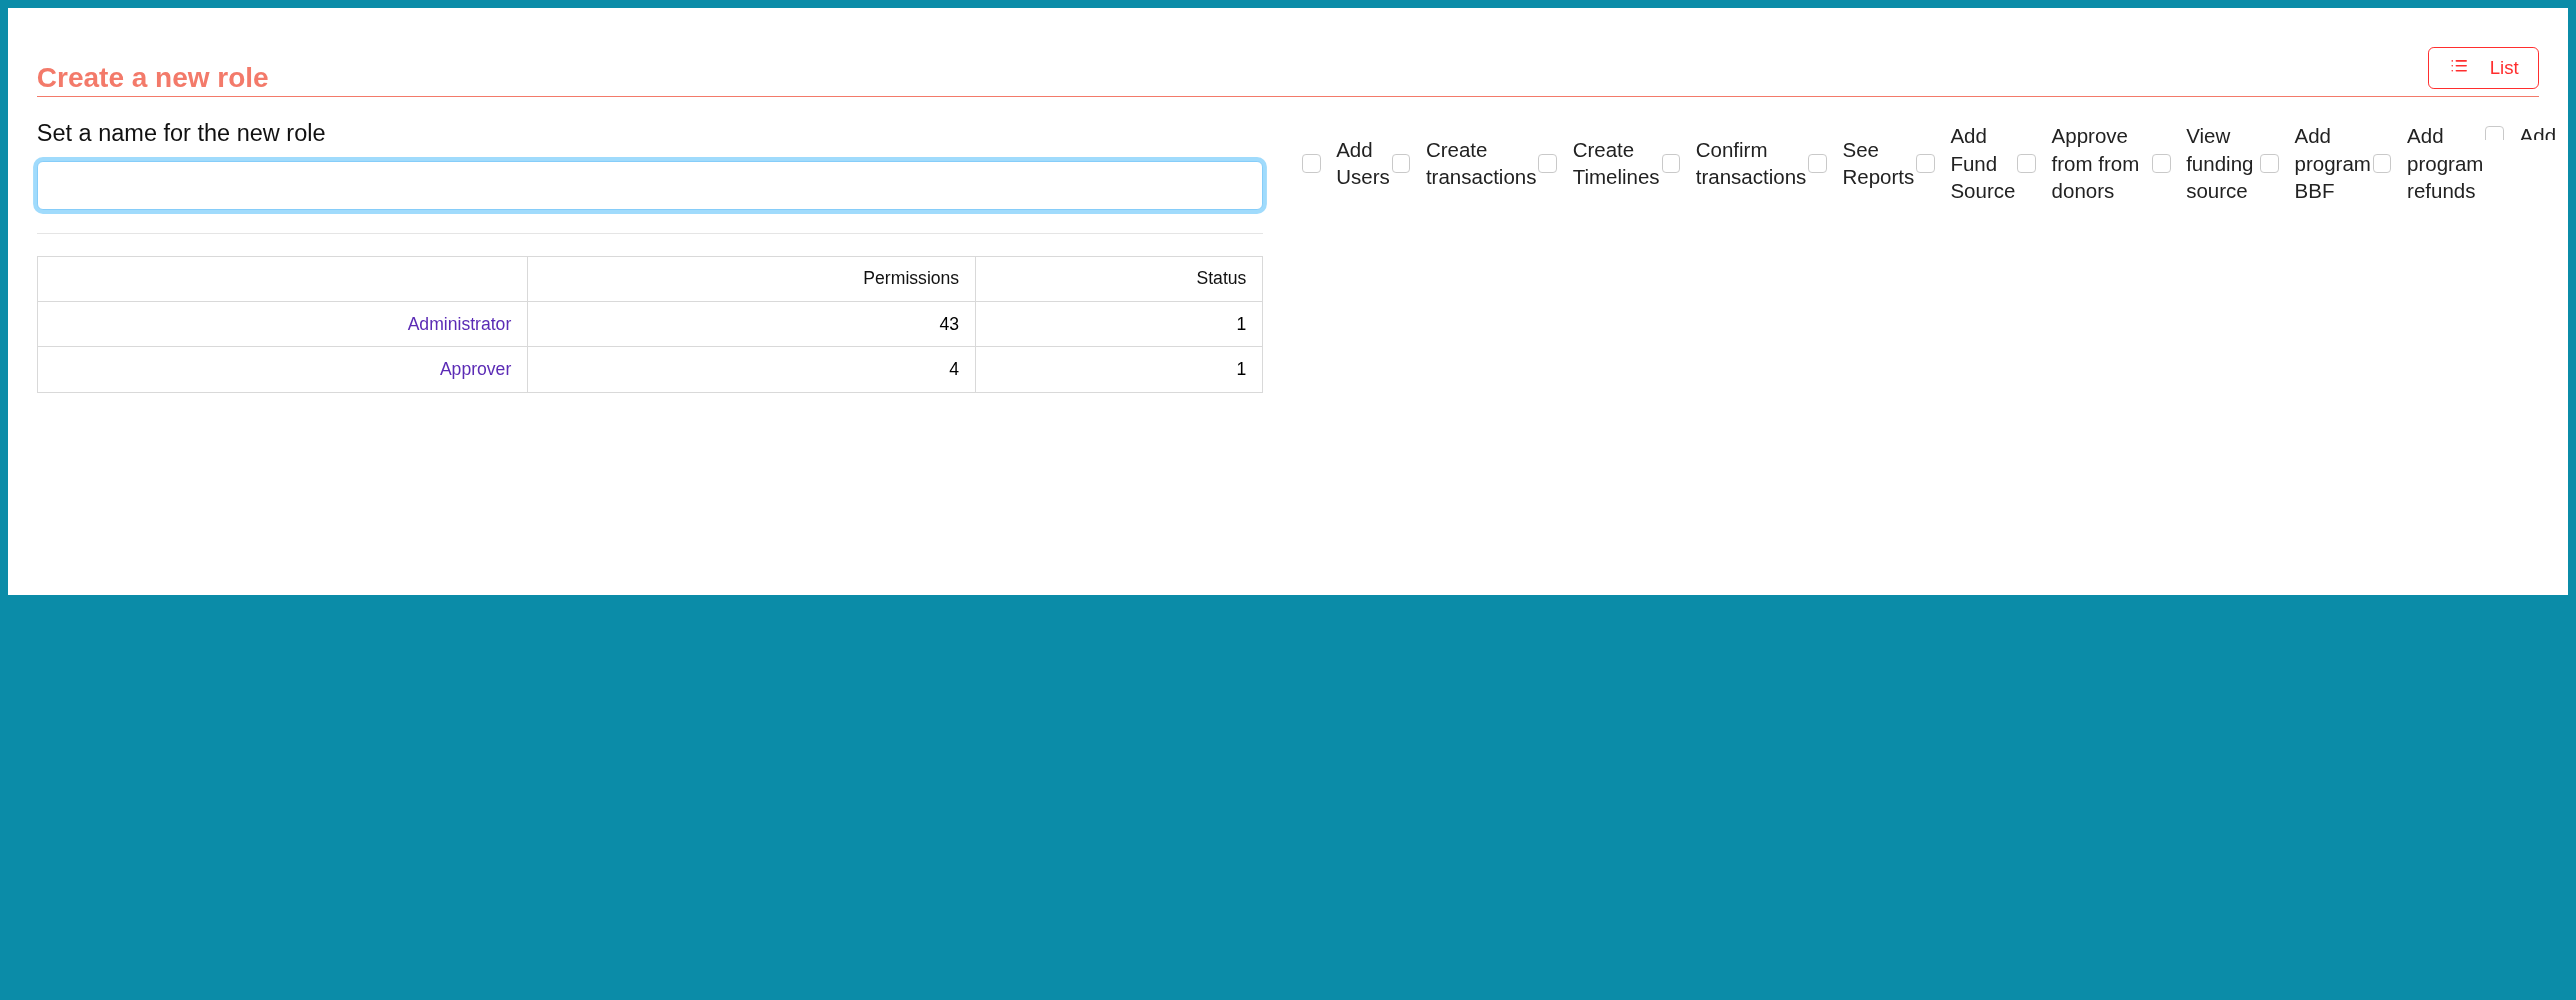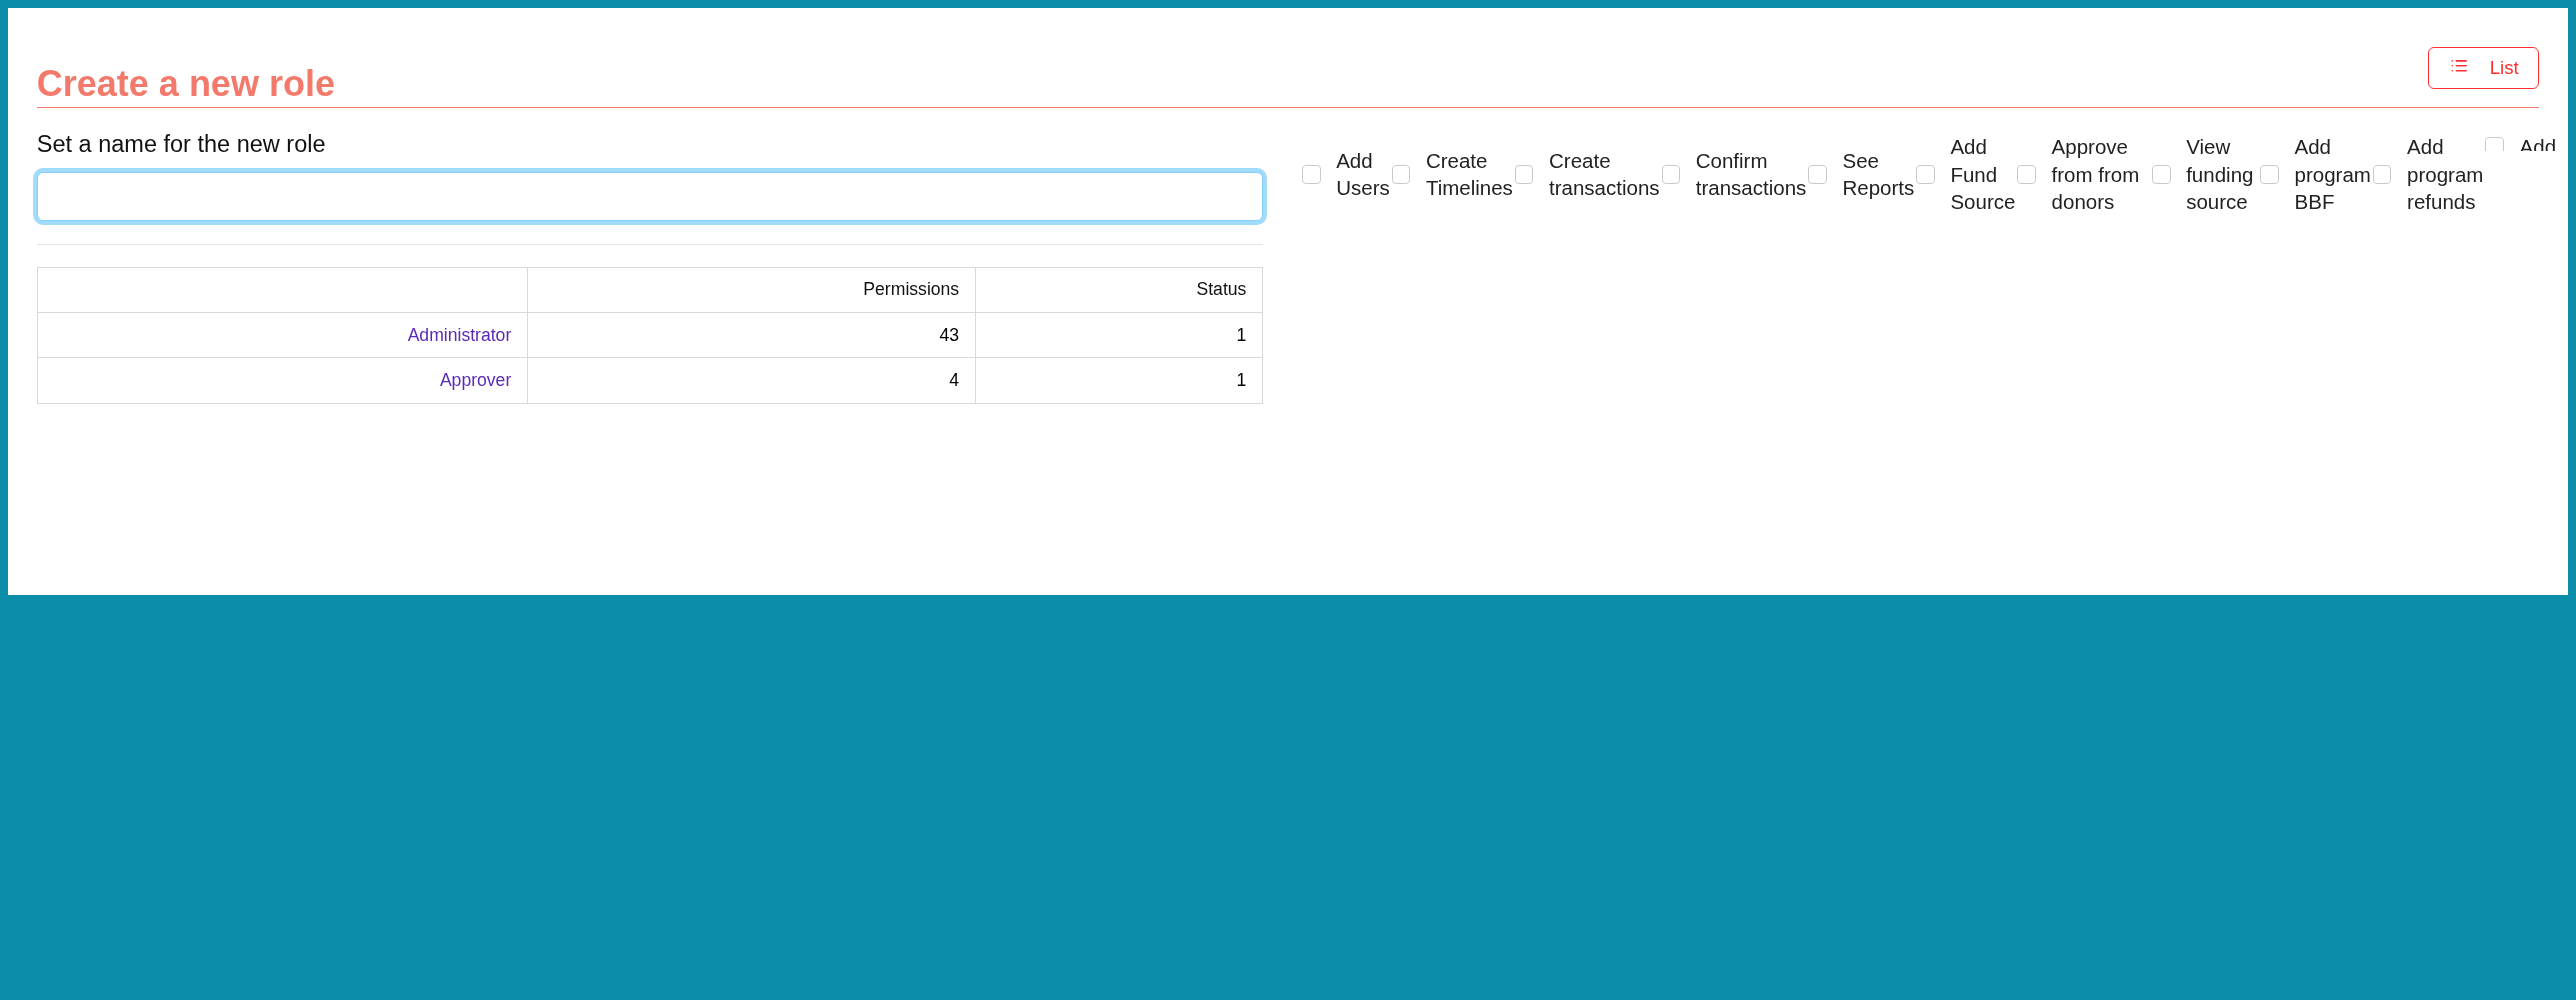--- a/index.html
+++ b/index.html
@@ -20,36 +20,36 @@
     }
     .header-row {
       display: flex;
       justify-content: space-between;
       align-items: flex-end;
       border-bottom: 1px solid #f37a6a;
       padding-bottom: 2px;
     }
     .page-title {
       color: #f37a6a;
-      font-size: 36px;
+      font-size: 28px;
       font-weight: 600;
     }
     .list-button {
       border: 1px solid #ff2e2e;
       color: #ff2e2e;
       background: #fff;
       border-radius: 5.9px;
       padding: 7.8px 19.6px;
       font-size: 18.6px;
       font-weight: 500;
       display: inline-flex;
       align-items: center;
       gap: 21px;
       cursor: pointer;
-      margin-bottom: 16px;
+      margin-bottom: 5px;
     }
     .list-button svg {
       width: 19.6px;
       height: 19.6px;
       stroke: #ff2e2e;
     }
     .content-row {
       display: flex;
       gap: 39px;
       margin-top: 23px;
@@ -192,25 +192,25 @@
     </div>
 
     <div class="right-col">
       <div class="perm-list">
         <label class="perm-item">
           <span class="perm-checkbox"></span>
           <span>Add Users</span>
         </label>
         <label class="perm-item">
           <span class="perm-checkbox"></span>
+          <span>Create transactions</span>
+        </label>
+        <label class="perm-item">
+          <span class="perm-checkbox"></span>
           <span>Create Timelines</span>
-        </label>
-        <label class="perm-item">
-          <span class="perm-checkbox"></span>
-          <span>Create transactions</span>
         </label>
         <label class="perm-item">
           <span class="perm-checkbox"></span>
           <span>Confirm transactions</span>
         </label>
         <label class="perm-item">
           <span class="perm-checkbox"></span>
           <span>See Reports</span>
         </label>
         <label class="perm-item">

